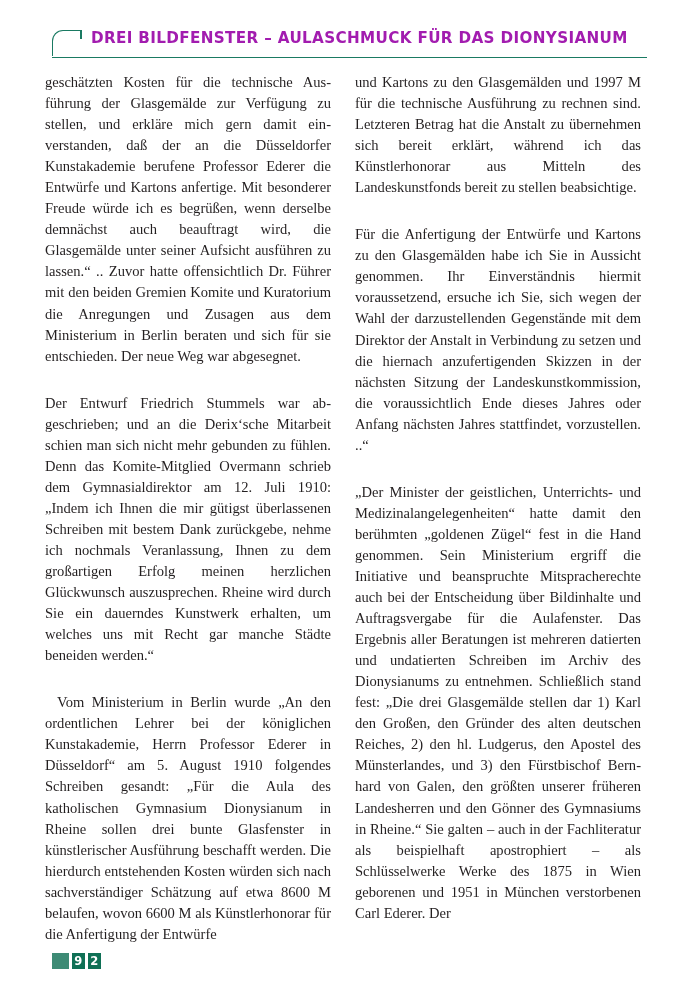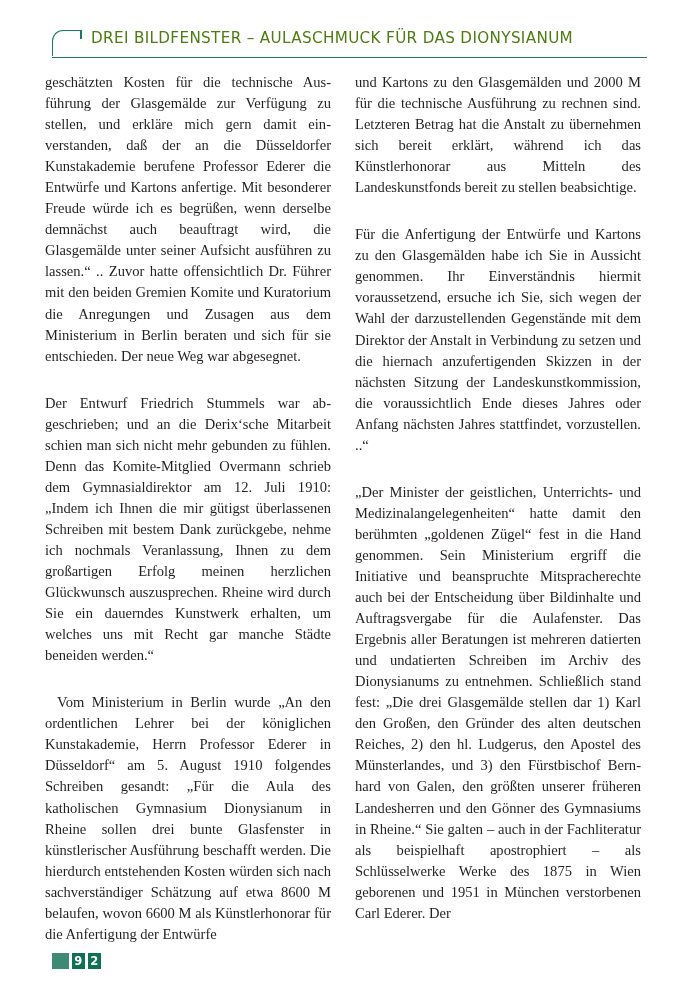--- a/index.html
+++ b/index.html
@@ -50,24 +50,24 @@
     top: 2px;
     width: 1.6px;
     height: 9px;
     background: #1a7a62;
   }
   .header-title {
     position: absolute;
     left: 39px;
     top: 0px;
     font-family: "DejaVu Sans", "Liberation Sans", sans-serif;
-    font-weight: normal;
+    font-weight: bold;
     font-size: 15.2px;
     letter-spacing: 0.35px;
-    color: #4d7c0f;
+    color: #a21caf;
     white-space: nowrap;
     line-height: 20px;
     text-align: right;
   }
   .header-rule {
     position: absolute;
     left: 0;
     top: 28.5px;
     width: 595px;
     height: 1.5px;
@@ -146,21 +146,21 @@
 
   <div class="columns">
 
     <div class="col">
       <p>geschätzten Kosten für die technische Aus­führung der Glasgemälde zur Verfügung zu stellen, und erkläre mich gern damit ein­verstanden, daß der an die Düsseldorfer Kunstakademie berufene Professor Ederer die Entwürfe und Kartons anfertige. Mit besonderer Freude würde ich es begrüßen, wenn derselbe demnächst auch beauftragt wird, die Glasgemälde unter seiner Auf­sicht ausführen zu lassen.“ ..  Zuvor hatte offensichtlich Dr. Führer mit den beiden Gremien Komite und Kuratorium die Anre­gungen und Zusagen aus dem Ministerium in Berlin beraten und sich für sie entschie­den. Der neue Weg war abgesegnet.</p>
       <p class="gap">Der Entwurf Friedrich Stummels war ab­geschrieben; und an die Derix‘sche Mit­arbeit schien man sich nicht mehr gebun­den zu fühlen. Denn das Komite-Mitglied Overmann schrieb dem Gymnasialdirek­tor am 12. Juli 1910: „Indem ich Ihnen die mir gütigst überlassenen Schreiben mit bestem Dank zurückgebe, nehme ich nochmals Veranlassung, Ihnen zu dem großartigen Erfolg meinen herzlichen Glückwunsch auszusprechen. Rheine wird durch Sie ein dauerndes Kunstwerk erhalten, um welches uns mit Recht gar manche Städte beneiden werden.“</p>
       <p class="gap indent">Vom Ministerium in Berlin wurde „An den ordentlichen Lehrer bei der könig­lichen Kunstakademie, Herrn Professor Ederer in Düsseldorf“ am 5. August 1910 folgendes Schreiben gesandt: „Für die Aula des katholischen Gymnasium Di­onysianum in Rheine sollen drei bunte Glasfenster in künstlerischer Ausführung beschafft werden. Die hierdurch entste­henden Kosten würden sich nach sach­verständiger Schätzung auf etwa 8600 M belaufen, wovon 6600 M als Künstlerho­norar für die Anfertigung der Entwürfe</p>
     </div>
 
     <div class="col">
-      <p>und Kartons zu den Glasgemälden und 2000 M für die technische Ausführung zu rechnen sind. Letzteren Betrag hat die Anstalt zu übernehmen sich bereit er­klärt, während ich das Künstlerhonorar aus Mitteln des Landeskunstfonds bereit zu stellen beabsichtige.</p>
+      <p>und Kartons zu den Glasgemälden und 1997 M für die technische Ausführung zu rechnen sind. Letzteren Betrag hat die Anstalt zu übernehmen sich bereit er­klärt, während ich das Künstlerhonorar aus Mitteln des Landeskunstfonds bereit zu stellen beabsichtige.</p>
       <p class="gap">Für die Anfertigung der Entwürfe und Kartons zu den Glasgemälden habe ich Sie in Aussicht genommen. Ihr Einver­ständnis hiermit voraussetzend, ersuche ich Sie, sich wegen der Wahl der darzu­stellenden Gegenstände mit dem Direk­tor der Anstalt in Verbindung zu setzen und die hiernach anzufertigenden Skiz­zen in der nächsten Sitzung der Landes­kunstkommission, die voraussichtlich Ende dieses Jahres oder Anfang nächsten Jahres stattfindet, vorzustellen. ..“</p>
       <p class="gap">„Der Minister der geistlichen, Unter­richts- und Medizinalangelegenheiten“ hatte damit den berühmten „goldenen Zügel“ fest in die Hand genommen. Sein Ministerium ergriff die Initiative und be­anspruchte Mitspracherechte auch bei der Entscheidung über Bildinhalte und Auftragsvergabe für die Aulafenster. Das Ergebnis aller Beratungen ist mehreren datierten und undatierten Schreiben im Archiv des Dionysianums zu entnehmen. Schließlich stand fest: „Die drei Glasge­mälde stellen dar 1) Karl den Großen, den Gründer des alten deutschen Reiches, 2) den hl. Ludgerus, den Apostel des Müns­terlandes, und 3) den Fürstbischof Bern­hard von Galen, den größten unserer frü­heren Landesherren und den Gönner des Gymnasiums in Rheine.“ Sie galten – auch in der Fachliteratur als beispielhaft apo­strophiert – als Schlüsselwerke Werke des 1875 in Wien geborenen und 1951 in München verstorbenen Carl Ederer. Der</p>
     </div>
 
   </div>
 
   <div class="footer">
     <div class="footer-mark"></div>
     <div class="footer-digit">9</div>
     <div class="footer-digit">2</div>

